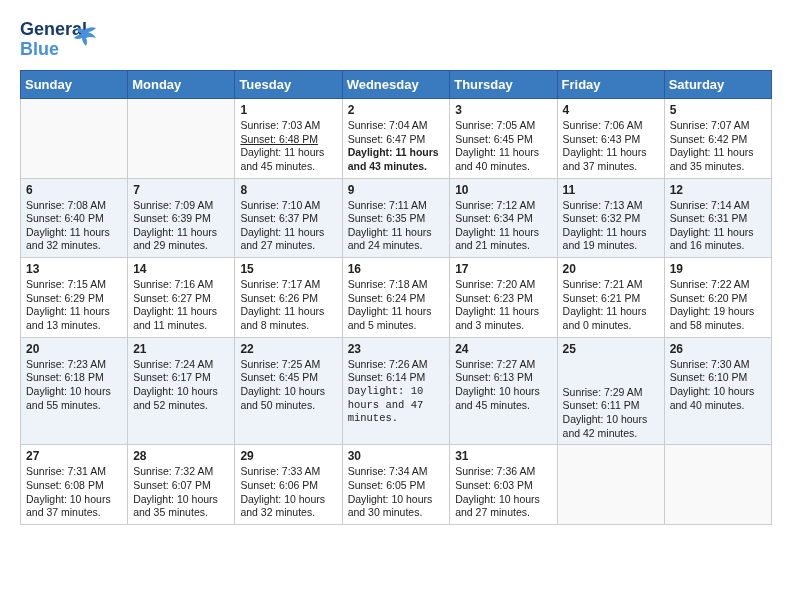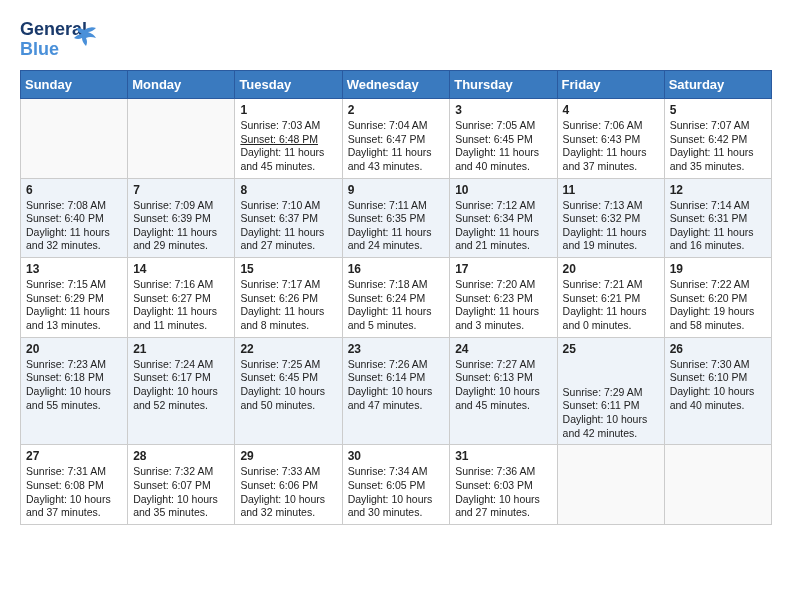--- a/index.html
+++ b/index.html
@@ -115,21 +115,21 @@
         <td>
           <span class="day-num">1</span>
           <div style="line-height: 1.3;">Sunrise: 7:03 AM</div>
           <div style="line-height: 1.3; text-decoration: underline;">Sunset: 6:48 PM</div>
           <div style="line-height: 1.3;">Daylight: 11 hours and 45 minutes.</div>
         </td>
         <td>
           <span class="day-num">2</span>
           <div style="line-height: 1.3;">Sunrise: 7:04 AM</div>
           <div style="line-height: 1.3;">Sunset: 6:47 PM</div>
-          <div style="line-height: 1.3;">Daylight: 11 hours and 43 minutes.</div>
+          <div style="line-height: 1.3; font-weight: bold;">Daylight: 11 hours and 43 minutes.</div>
         </td>
         <td>
           <span class="day-num">3</span>
           <div style="line-height: 1.3;">Sunrise: 7:05 AM</div>
           <div style="line-height: 1.3;">Sunset: 6:45 PM</div>
           <div style="line-height: 1.3;">Daylight: 11 hours and 40 minutes.</div>
         </td>
         <td>
           <span class="day-num">4</span>
           <div style="line-height: 1.3;">Sunrise: 7:06 AM</div>
@@ -247,21 +247,21 @@
         <td>
           <span class="day-num">22</span>
           <div style="line-height: 1.3;">Sunrise: 7:25 AM</div>
           <div style="line-height: 1.3;">Sunset: 6:45 PM</div>
           <div style="line-height: 1.3;">Daylight: 10 hours and 50 minutes.</div>
         </td>
         <td>
           <span class="day-num">23</span>
           <div style="line-height: 1.3;">Sunrise: 7:26 AM</div>
           <div style="line-height: 1.3;">Sunset: 6:14 PM</div>
-          <div style="line-height: 1.3;">Daylight: 10 hours and 47 minutes.</div>
+          <div style="line-height: 1.3; font-family: Liberation Mono, monospace;">Daylight: 10 hours and 47 minutes.</div>
         </td>
         <td>
           <span class="day-num">24</span>
           <div style="line-height: 1.3;">Sunrise: 7:27 AM</div>
           <div style="line-height: 1.3;">Sunset: 6:13 PM</div>
           <div style="line-height: 1.3;">Daylight: 10 hours and 45 minutes.</div>
         </td>
         <td>
           <span class="day-num">25</span>
           <div style="line-height: 1.3; margin-top: 30px;">Sunrise: 7:29 AM</div>

